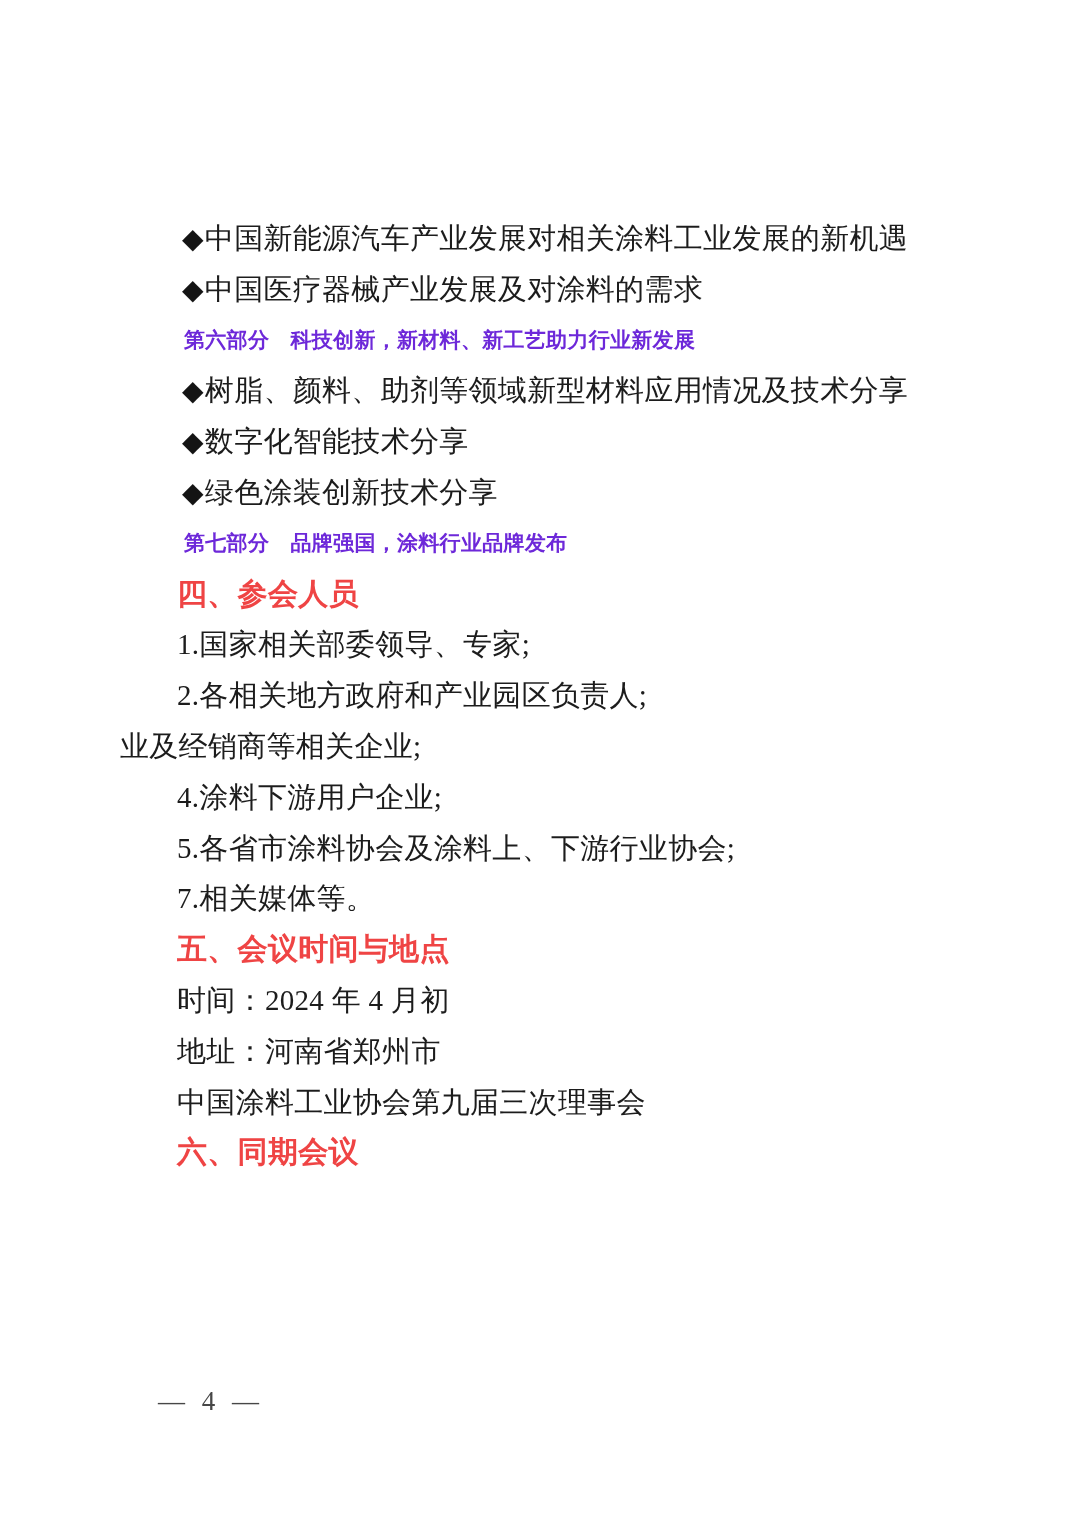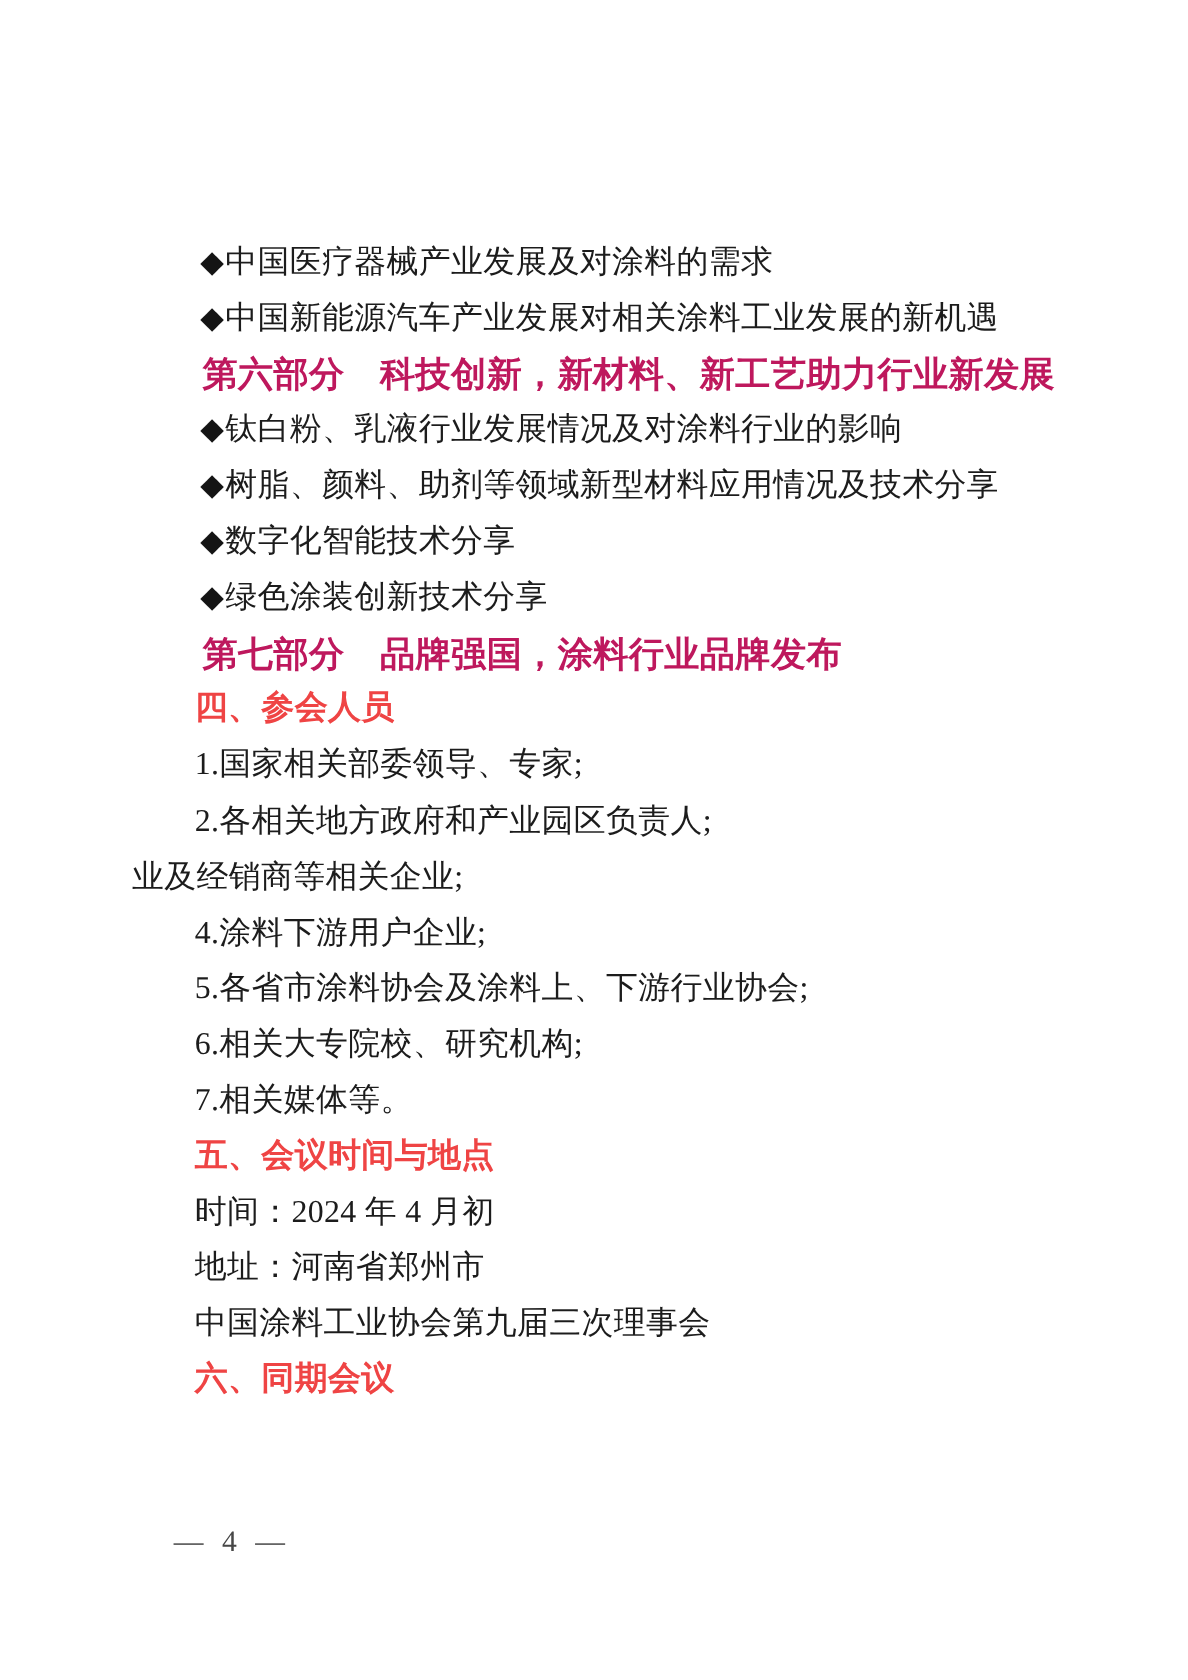--- a/index.html
+++ b/index.html
@@ -36,22 +36,22 @@
     letter-spacing: 0.3px;
   }
   
   .in-std    { padding-left: 57px; }
   .in-bullet { padding-left: 62px; }
   .in-part   { padding-left: 64px; }
   .in-none   { padding-left: 0; }
   
   .part {
     font-weight: bold;
-    font-size: 32px;
-    color: #be185d;
+    font-size: 21px;
+    color: #6d28d9;
   }
   .section {
     font-family: "Liberation Sans", "DejaVu Sans", sans-serif;
     font-weight: bold;
     font-size: 30px;
     color: #ef4444;
   }
   
   .justify {
     white-space: normal;
@@ -72,35 +72,33 @@
     font-size: 27px;
     color: #474747;
     letter-spacing: 5px;
   }
 </style>
 </head>
 <body>
 
 <div class="page">
   <div class="content" id="doc-body">
+      <div class="line in-bullet"><span class="bullet-glyph">◆</span><span>中国新能源汽车产业发展对相关涂料工业发展的新机遇</span></div>
       <div class="line in-bullet"><span class="bullet-glyph">◆</span><span>中国医疗器械产业发展及对涂料的需求</span></div>
-      <div class="line in-bullet"><span class="bullet-glyph">◆</span><span>中国新能源汽车产业发展对相关涂料工业发展的新机遇</span></div>
       <div class="line in-part part"><span>第六部分　科技创新，新材料、新工艺助力行业新发展</span></div>
-      <div class="line in-bullet"><span class="bullet-glyph">◆</span><span>钛白粉、乳液行业发展情况及对涂料行业的影响</span></div>
       <div class="line in-bullet"><span class="bullet-glyph">◆</span><span>树脂、颜料、助剂等领域新型材料应用情况及技术分享</span></div>
       <div class="line in-bullet"><span class="bullet-glyph">◆</span><span>数字化智能技术分享</span></div>
       <div class="line in-bullet"><span class="bullet-glyph">◆</span><span>绿色涂装创新技术分享</span></div>
       <div class="line in-part part"><span>第七部分　品牌强国，涂料行业品牌发布</span></div>
       <div class="line in-std section"><span>四、参会人员</span></div>
       <div class="line in-std"><span>1.国家相关部委领导、专家;</span></div>
       <div class="line in-std"><span>2.各相关地方政府和产业园区负责人;</span></div>
       <div class="line in-none"><span>业及经销商等相关企业;</span></div>
       <div class="line in-std"><span>4.涂料下游用户企业;</span></div>
       <div class="line in-std"><span>5.各省市涂料协会及涂料上、下游行业协会;</span></div>
-      <div class="line in-std"><span>6.相关大专院校、研究机构;</span></div>
       <div class="line in-std"><span>7.相关媒体等。</span></div>
       <div class="line in-std section"><span>五、会议时间与地点</span></div>
       <div class="line in-std"><span>时间：2024 年 4 月初</span></div>
       <div class="line in-std"><span>地址：河南省郑州市</span></div>
       <div class="line in-std"><span>中国涂料工业协会第九届三次理事会</span></div>
       <div class="line in-std section"><span>六、同期会议</span></div>
     </div>
   <div class="page-number">— 4 —</div>
 </div>
 

